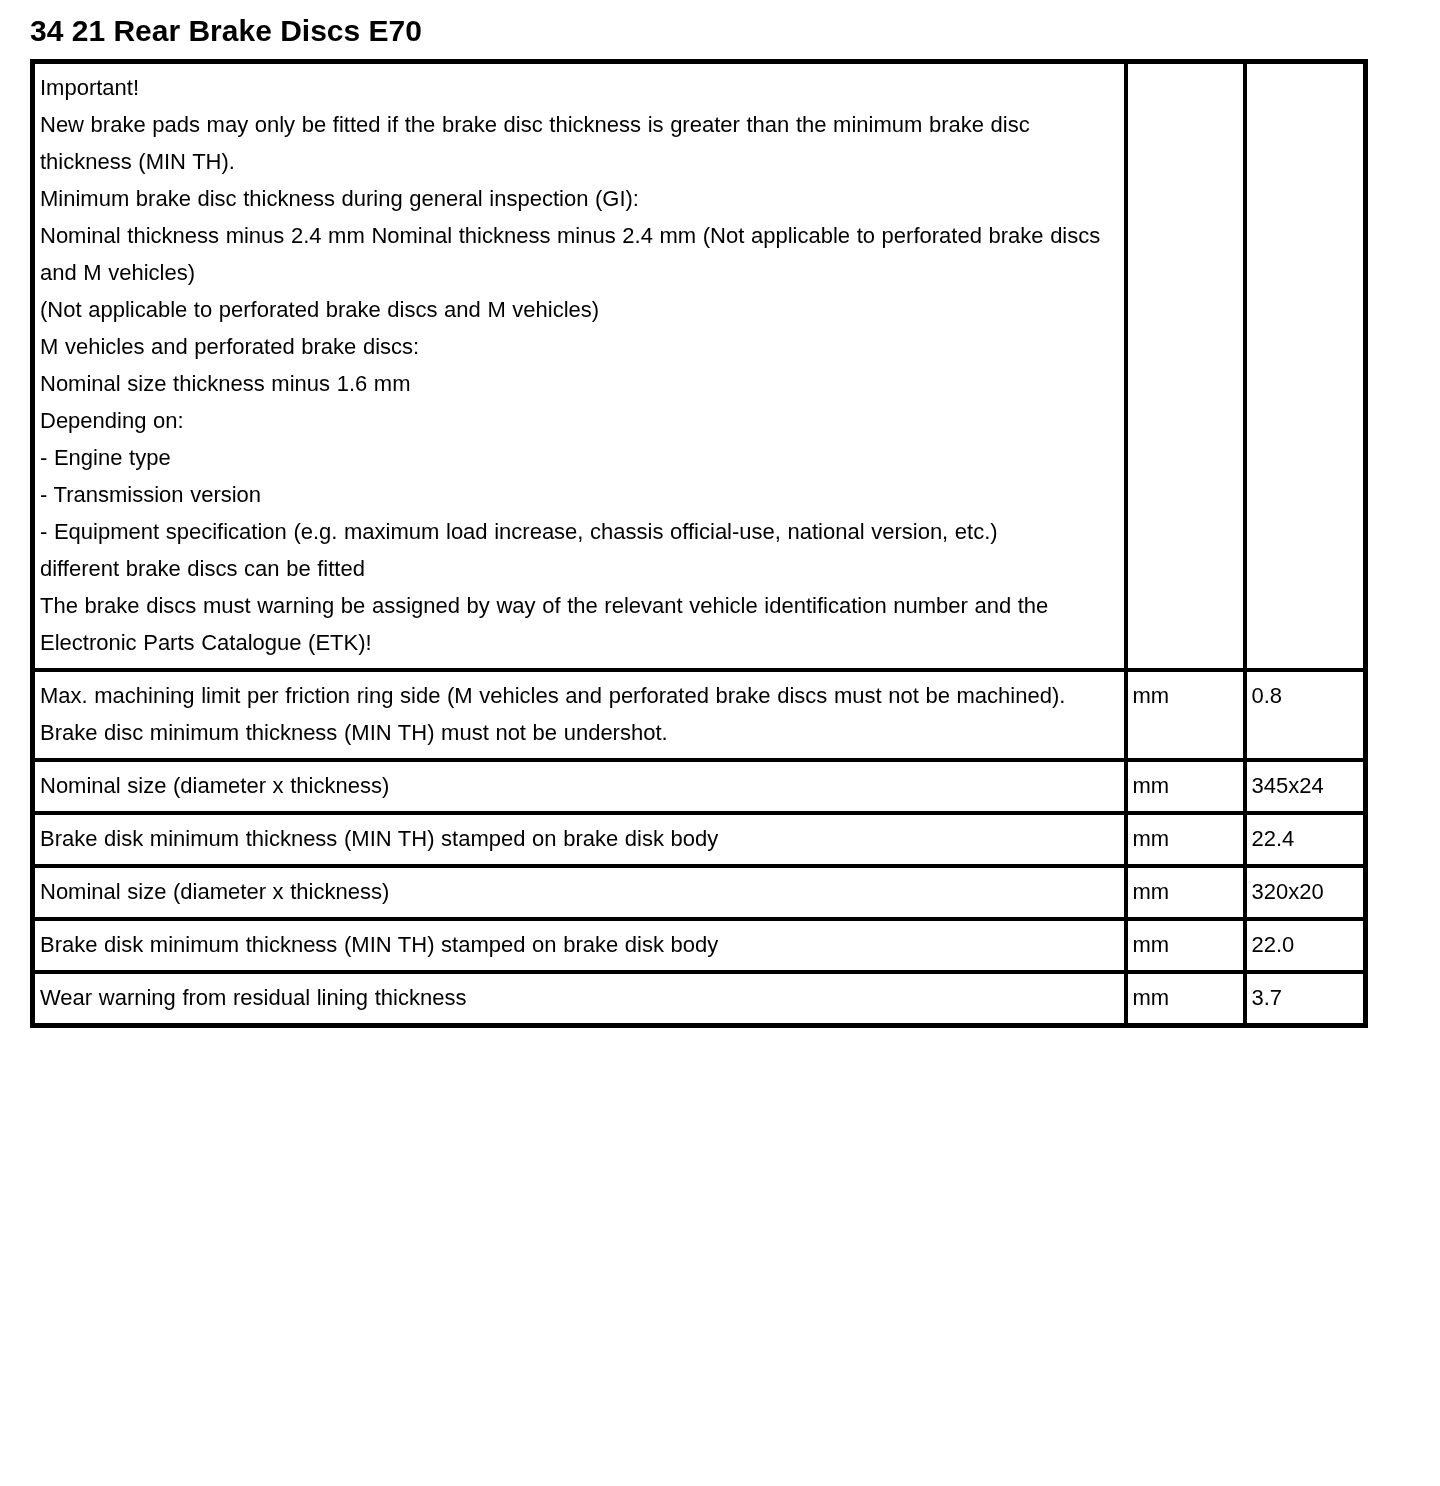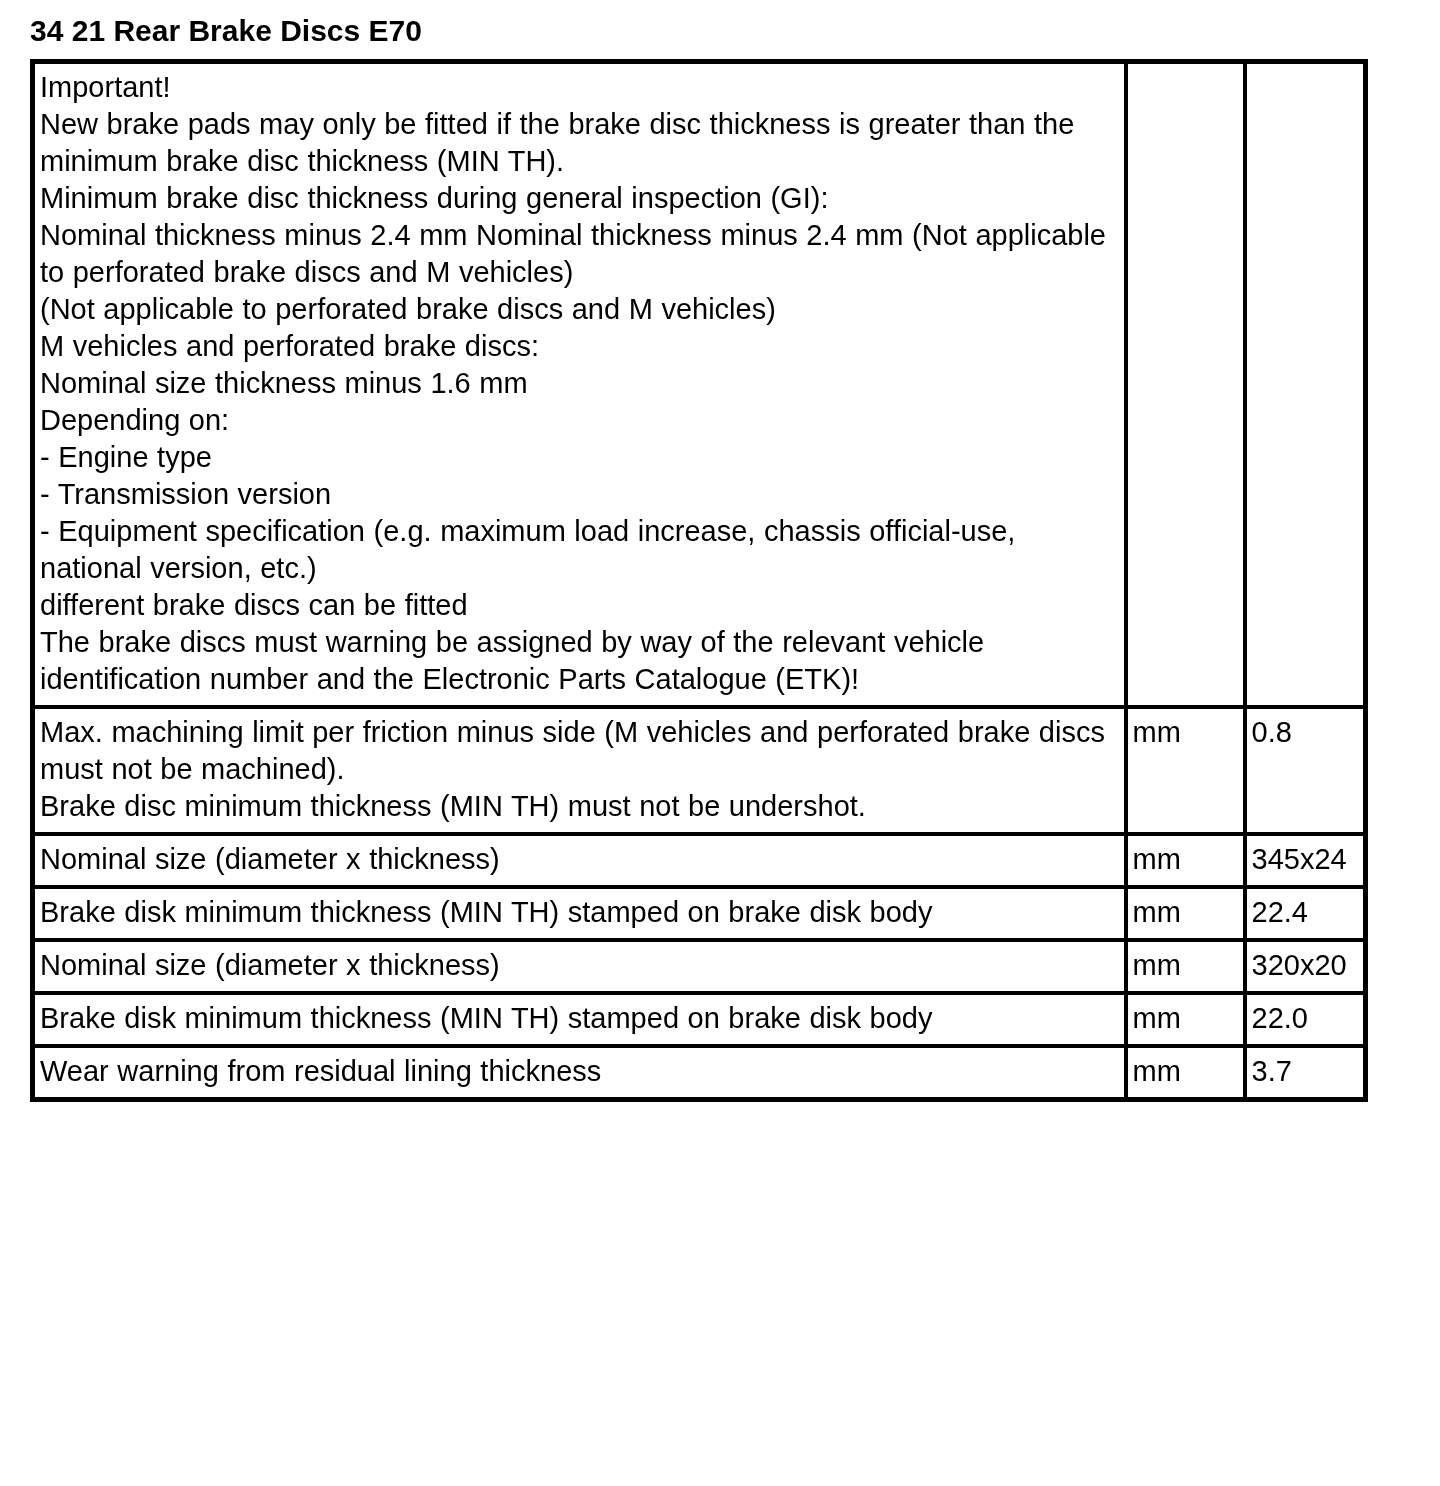--- a/index.html
+++ b/index.html
@@ -31,21 +31,21 @@
     margin: 12px 0 0 30px;
     width: 1333px;
     border-collapse: collapse;
     table-layout: fixed;
     border: 5px solid #000000;
   }
   table.spec-table td {
     border: 4px solid #000000;
     vertical-align: top;
     padding: 5px 4px 7px 5px;
-    font-size: 29px;
+    font-size: 22px;
     line-height: 37px;
     word-spacing: 0.5px;
   }
   td.col-desc  { width: 1093px; }
   td.col-unit  { width: 119px; }
   td.col-value { width: 121px; }
   td p { margin: 0; }
   td p + p { }
 </style>
 </head>
@@ -77,21 +77,21 @@
             <p>different brake discs can be fitted</p>
             <p>The brake discs must warning be assigned by way of the relevant vehicle identification number and the Electronic Parts Catalogue (ETK)!</p>
           </td>
         <td class="col-unit"></td>
         <td class="col-value"></td>
       </tr>
 
 
   <tr>
     <td class="col-desc">
-            <p>Max. machining limit per friction minus side (M vehicles and perforated brake discs must not be machined).</p>
+            <p>Max. machining limit per friction ring side (M vehicles and perforated brake discs must not be machined).</p>
             <p>Brake disc minimum thickness (MIN TH) must not be undershot.</p>
           </td>
     <td class="col-unit">mm</td>
     <td class="col-value">0.8</td>
   </tr>
 
   <tr>
     <td class="col-desc">
             <p>Nominal size (diameter x thickness)</p>
           </td>

